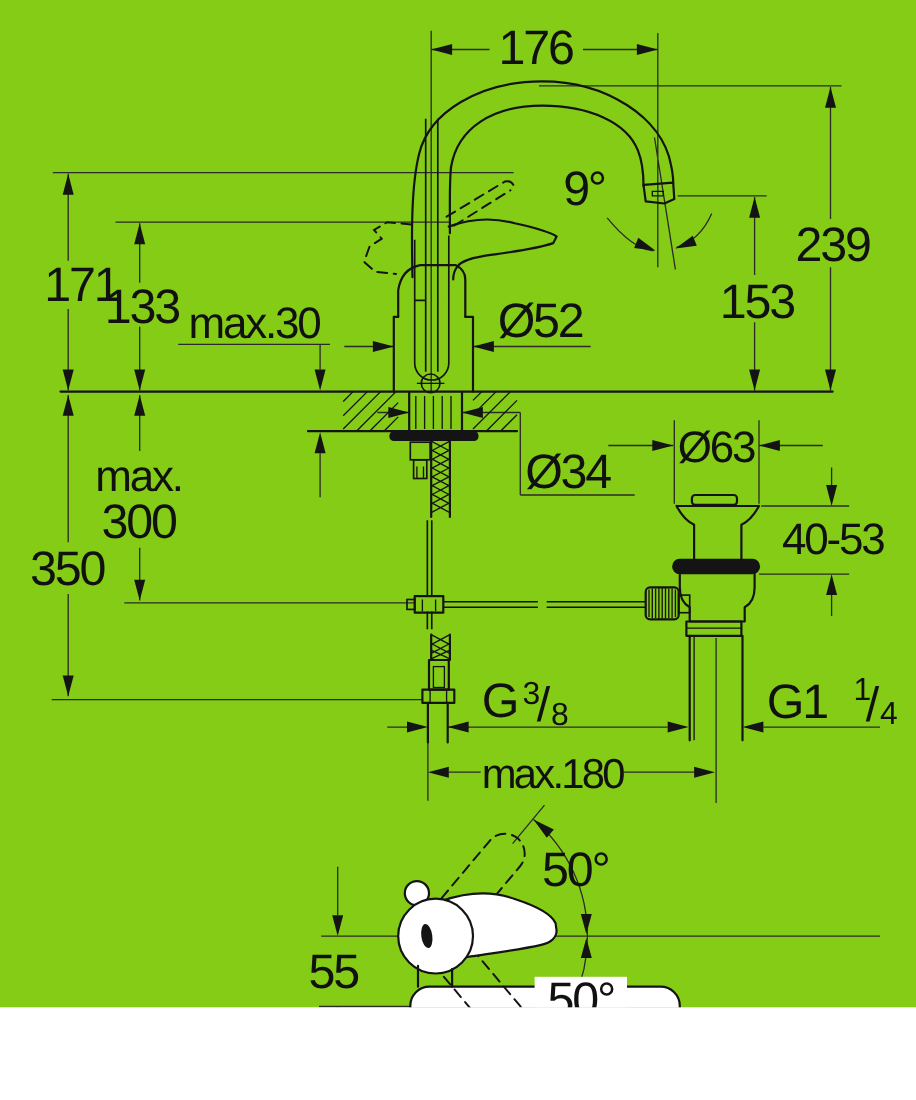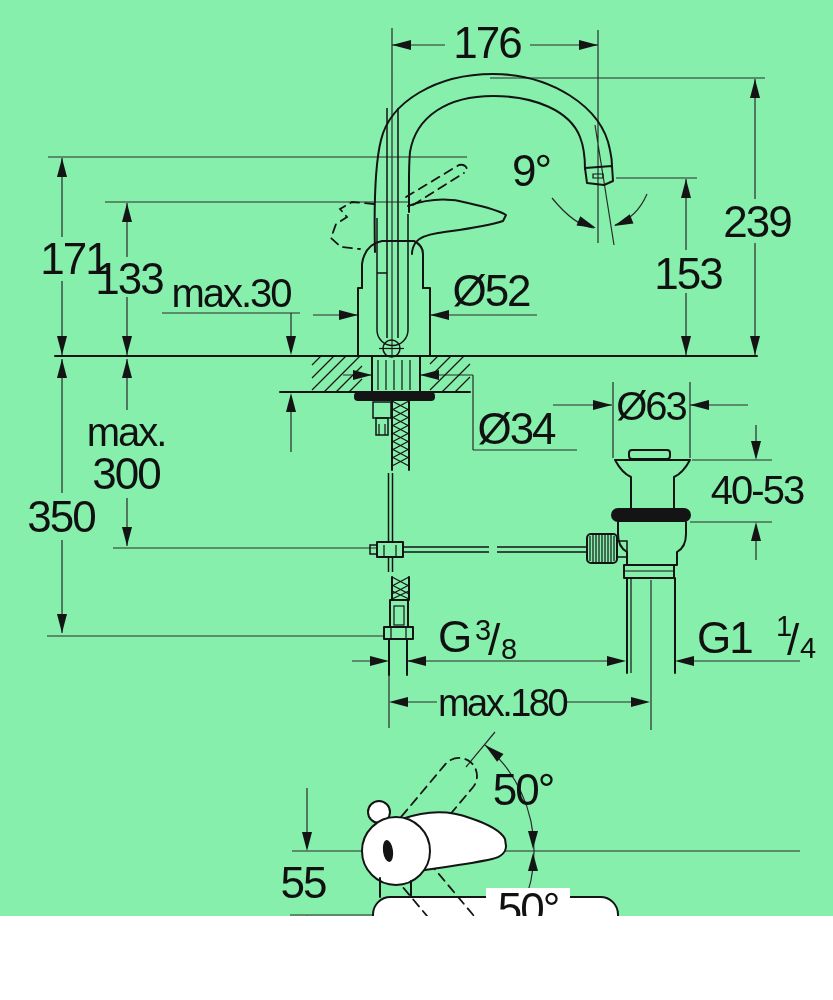--- a/index.html
+++ b/index.html
@@ -1,16 +1,16 @@
 <!DOCTYPE html>
 <html><head>
 <meta charset="utf-8">
 <style>
   html,body{margin:0;padding:0;background:#ffffff;}
-  #page{position:relative;width:833px;height:916px;background:#86efac;overflow:hidden;}
+  #page{position:relative;width:833px;height:916px;background:#84cc16;overflow:hidden;}
   svg{display:block;}
   .thin{stroke:#2b2b2b;stroke-width:1.2;fill:none;}
   .obj{stroke:#141414;stroke-width:2;fill:none;stroke-linejoin:round;stroke-linecap:round;}
   .obj-thin{stroke:#141414;stroke-width:1.2;fill:none;}
   .mid{stroke:#141414;stroke-width:1.5;fill:none;}
   .dash{stroke:#141414;stroke-width:1.8;fill:none;stroke-dasharray:9 6;stroke-linecap:round;}
   .arrow{fill:#141414;stroke:none;}
   .solidfill{fill:#141414;stroke:none;}
   .whitefill{fill:#ffffff;}
   text{font-family:"Liberation Sans","DejaVu Sans",sans-serif;fill:#111;}

